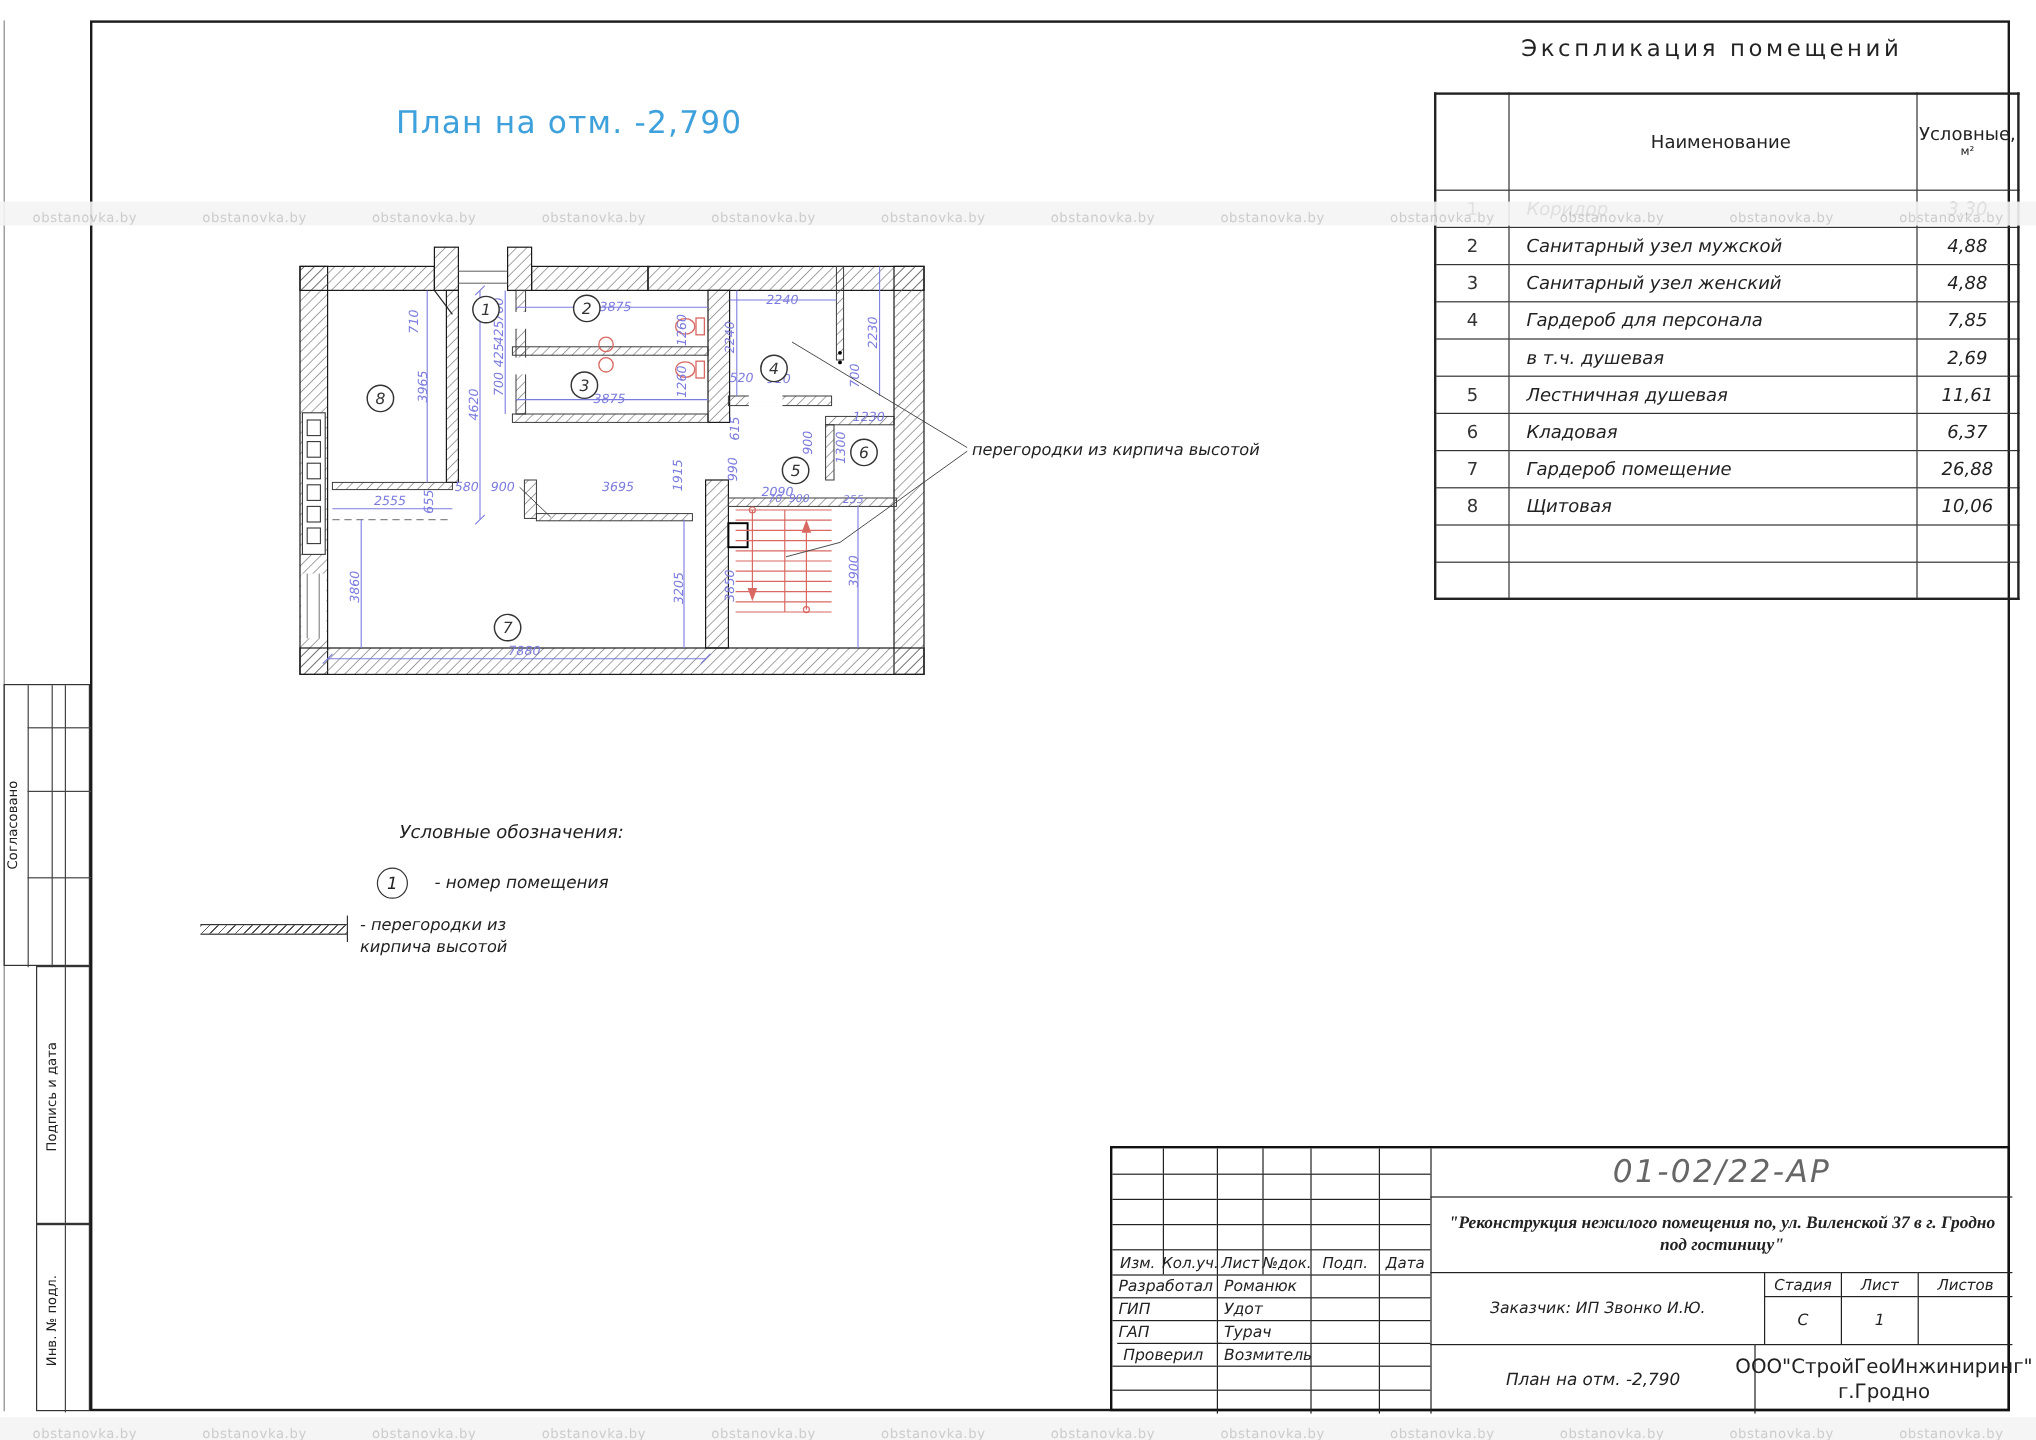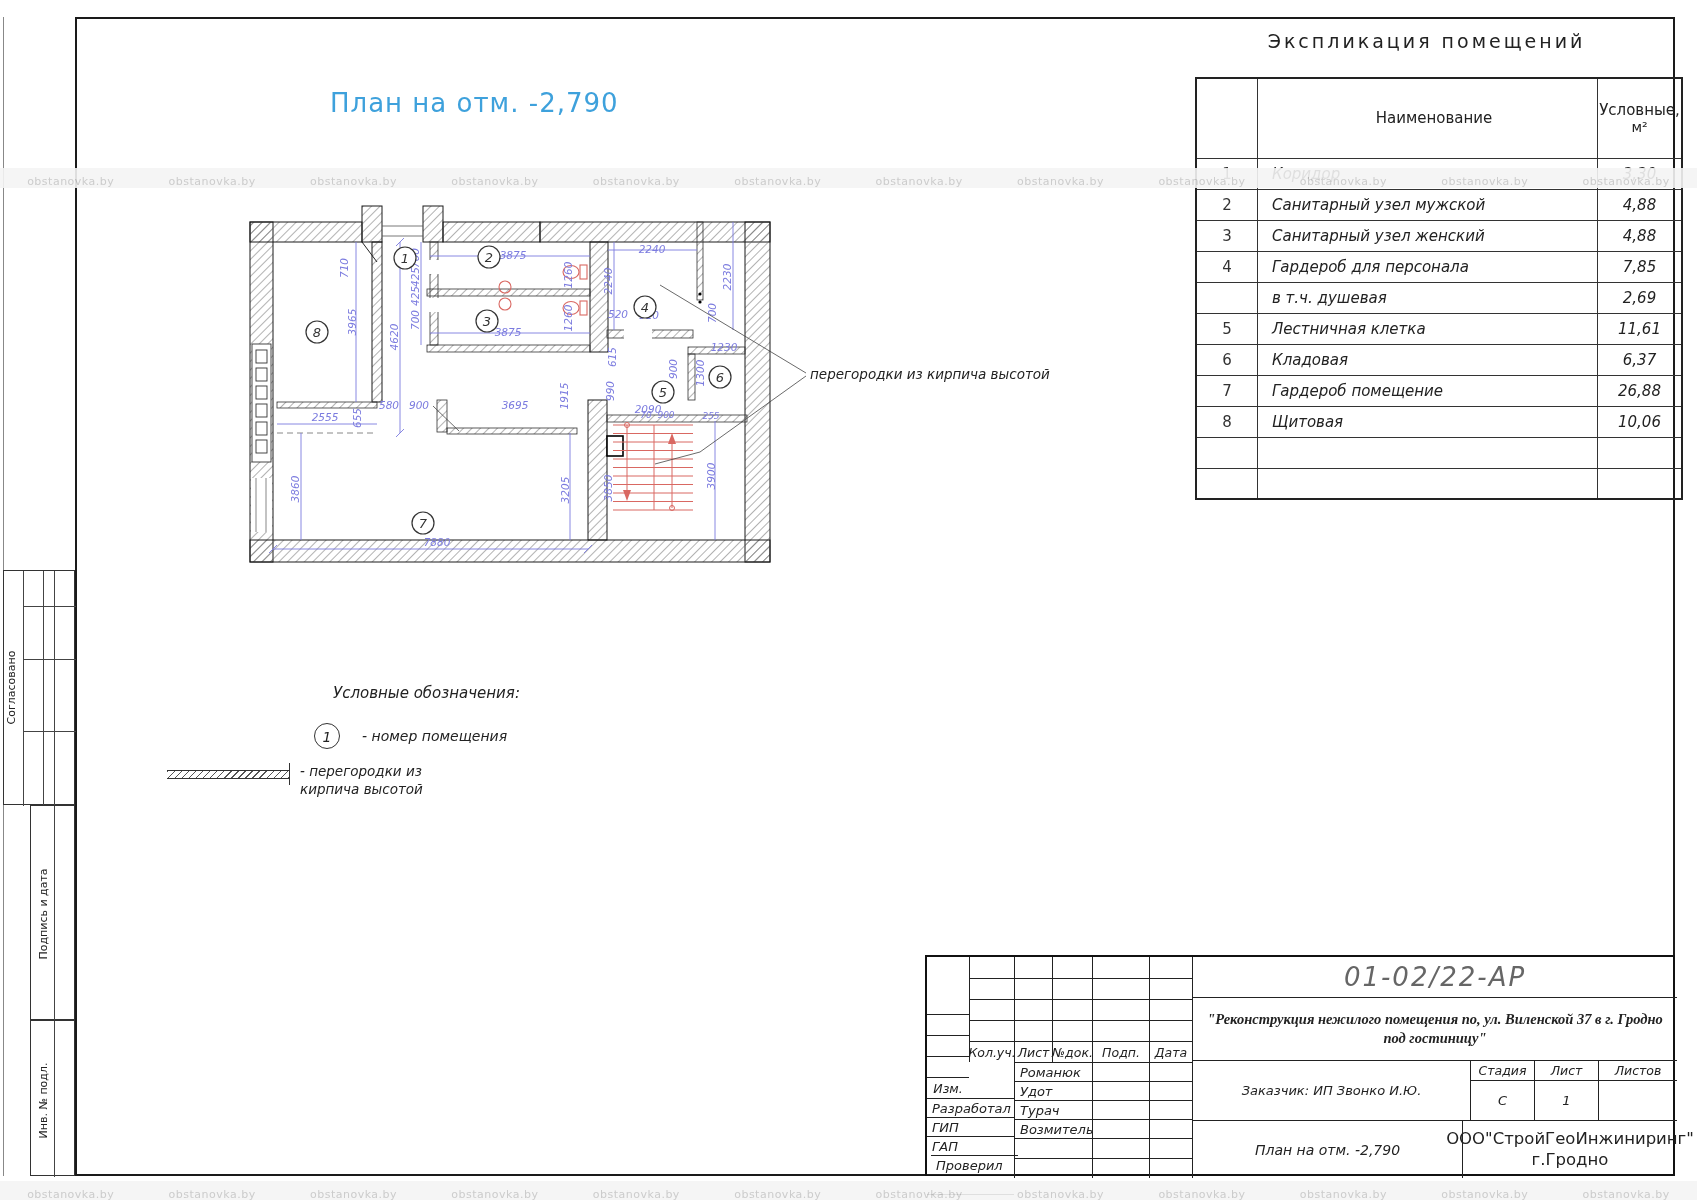--- a/index.html
+++ b/index.html
@@ -20,35 +20,35 @@
   #explication-table{left:1195px;top:77px;border-collapse:collapse;table-layout:fixed;padding-left:12px;}
   #explication-table td{border:1px solid #333;font-size:15px;overflow:hidden;white-space:nowrap;}
   #explication-table{border:2px solid #222;}
   #explication-table .c-num{width:58px;text-align:center;font-style:normal;color:#333;}
   #explication-table .c-name{width:324px;font-style:italic;padding-left:14px;}
   #explication-table .c-area{width:81px;text-align:center;font-style:italic;}
   #explication-table tr{height:31px;}
   #explication-table tr.hdr{height:80px;}
   #explication-table tr.hdr td{font-style:normal;text-align:center;font-size:15px;}
   .area-hdr div{line-height:1.15;}
-  .area-hdr .u{font-size:14px;}
+  .area-hdr .u{font-size:10px;}
   
   #legend-title{left:333px;top:684px;font-size:15px;font-style:italic;}
   #legend-circle{left:314px;top:723px;width:26px;height:26px;border:1.3px solid #333;border-radius:50%;
     text-align:center;line-height:26px;font-style:italic;font-size:14px;}
   #legend-item1-text{left:362px;top:728px;font-size:14px;font-style:italic;}
   #legend-hatch{left:167px;top:770px;width:122px;height:9px;border-top:1px solid #333;border-bottom:1px solid #333;
     background:repeating-linear-gradient(135deg,#555 0 1px,transparent 1px 5px);}
   #legend-hatch-tick{left:289px;top:763px;width:1px;height:22px;background:#333;}
   #legend-item2-text{left:300px;top:763px;width:178px;font-size:13.5px;font-style:italic;line-height:1.3;}
   
   #titleblock{left:925px;top:955px;width:750px;height:221px;border:2px solid #111;}
   .tb{position:absolute;box-sizing:border-box;border-left:1px solid #222;border-top:1px solid #222;
     font-size:13px;font-style:italic;display:flex;align-items:center;}
-  .tb.noL{border-left:none;margin-top:36px;}.tb.noT{border-top:none;}
+  .tb.noL{border-left:none;}.tb.noT{border-top:none;}
   .tb.ctr{justify-content:center;text-align:center;}
   .tb-code{font-size:26px;color:#666;letter-spacing:2px;}
   .tb-project{font-family:"Liberation Serif",serif;font-weight:bold;font-size:14.5px;font-style:italic;
     line-height:1.3;padding:0 8px;}
   .tb-company{font-style:normal;font-size:16.5px;line-height:1.25;}
   .tb-hdr{font-size:12.5px;justify-content:center;}
   .tb-small{font-size:13px;padding-left:5px;}
   
   .stamp{border:1.5px solid #333;}
   .vlabel{position:absolute;font-size:11px;color:#222;white-space:nowrap;transform:rotate(-90deg);
@@ -131,21 +131,21 @@
         <td class="c-name">Гардероб для персонала</td>
         <td class="c-area">7,85</td>
       </tr>
   <tr>
         <td class="c-num"></td>
         <td class="c-name">в т.ч. душевая</td>
         <td class="c-area">2,69</td>
       </tr>
   <tr>
         <td class="c-num">5</td>
-        <td class="c-name">Лестничная клетка</td>
+        <td class="c-name">Лестничная душевая</td>
         <td class="c-area">11,61</td>
       </tr>
   <tr>
         <td class="c-num">6</td>
         <td class="c-name">Кладовая</td>
         <td class="c-area">6,37</td>
       </tr>
   <tr>
         <td class="c-num">7</td>
         <td class="c-name">Гардероб помещение</td>

